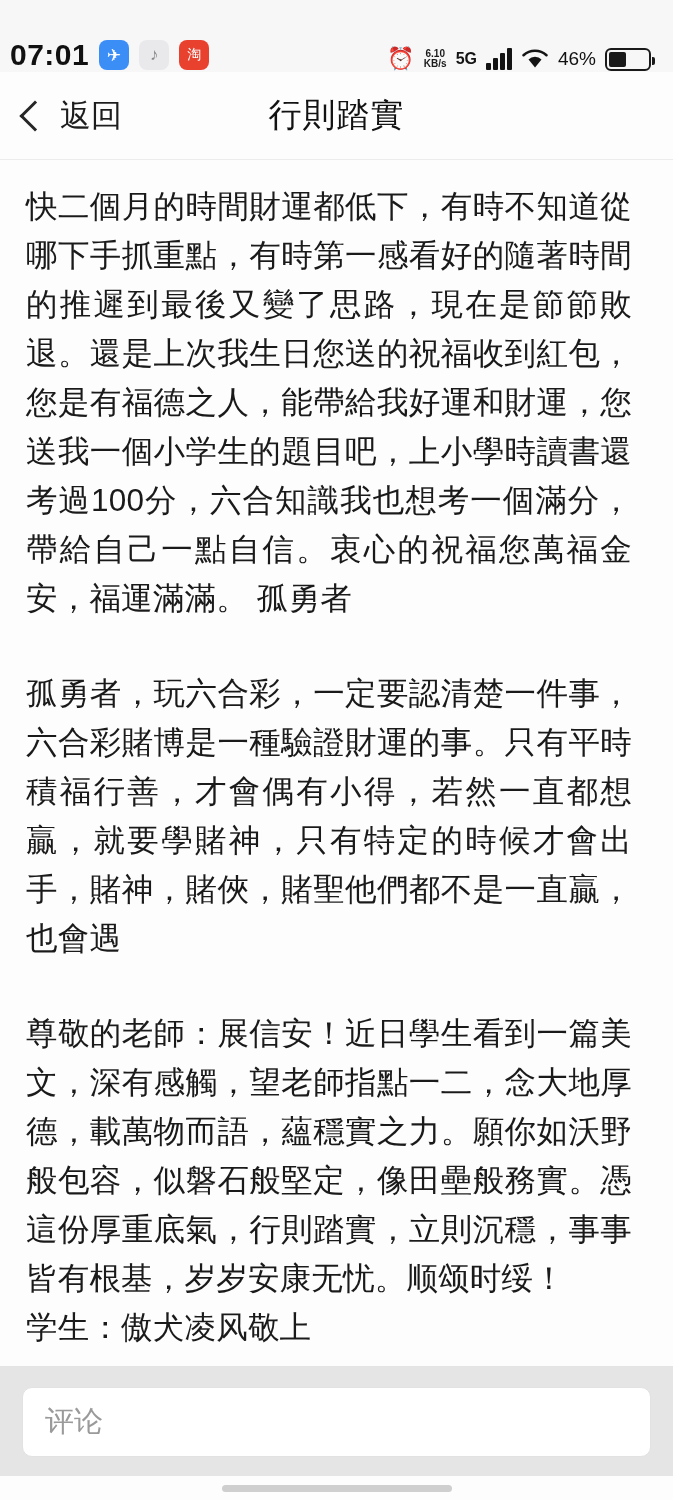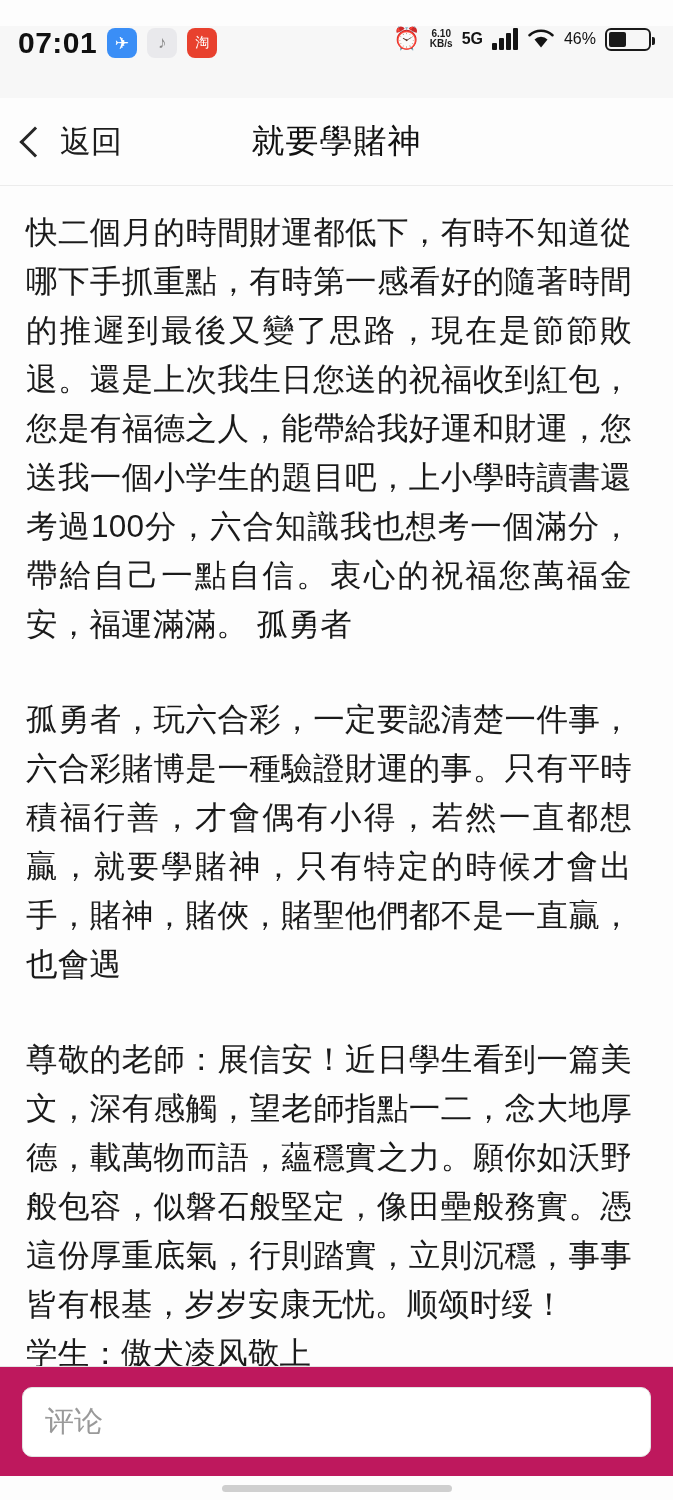--- a/index.html
+++ b/index.html
@@ -18,24 +18,23 @@
     display: flex;
     flex-direction: column;
   }
 
   
   .statusbar {
     height: 72px;
     flex: 0 0 72px;
     background: #f7f7f7;
     display: flex;
-    align-items: flex-start;
+    align-items: flex-end;
     justify-content: space-between;
-    padding: 0 22px 0 18px;
-    margin-top: 26px;
+    padding: 0 22px 0 10px;
   }
   .sb-left {
     display: flex;
     align-items: center;
     gap: 10px;
   }
   .sb-time {
     font-size: 30px;
     font-weight: 600;
     color: #111;
@@ -59,21 +58,21 @@
   .sb-net {
     display: flex;
     flex-direction: column;
     align-items: center;
     line-height: 1.02;
     font-size: 10px;
     color: #1b1b1b;
     font-weight: 600;
   }
   .sb-5g { font-size: 16px; font-weight: 700; color: #141414; }
-  .sb-batt-text { font-size: 16px; color: #111; font-weight: 500; }
+  .sb-batt-text { font-size: 19px; color: #111; font-weight: 500; }
 
   .bars { display: flex; align-items: flex-end; gap: 2px; height: 22px; }
   .bars i { display:block; width: 5px; background: #141414; border-radius: 1px; }
   .bars i:nth-child(1){ height: 7px; }
   .bars i:nth-child(2){ height: 12px; }
   .bars i:nth-child(3){ height: 17px; }
   .bars i:nth-child(4){ height: 22px; }
 
   .batt {
     width: 46px; height: 23px;
@@ -141,21 +140,21 @@
     text-align: justify;
     margin-bottom: 46px;
     white-space: pre-wrap;
     word-break: break-word;
   }
   .para:last-child { margin-bottom: 0; }
 
   
   .commentbar {
     flex: 0 0 110px;
-    background: #be185d;
+    background: #e5e5e5;
     border-top: 1px solid #e4e4e4;
     display: flex;
     align-items: center;
     padding: 12px 22px;
   }
   .comment-input {
     width: 100%;
     height: 70px;
     border: 1px solid #e2e2e2;
     border-radius: 10px;
@@ -214,21 +213,21 @@
           <span></span>
         </span>
     </div>
   </div>
 
   <div class="titlebar">
     <div class="back">
       <span class="chev"></span>
       <span class="back-label">返回</span>
     </div>
-    <div class="page-title">就要學賭神</div>
+    <div class="page-title">行則踏實</div>
   </div>
 
   <div class="content">
     <div class="para">快二個月的時間財運都低下，有時不知道從哪下手抓重點，有時第一感看好的隨著時間的推遲到最後又變了思路，現在是節節敗退。還是上次我生日您送的祝福收到紅包，您是有福德之人，能帶給我好運和財運，您送我一個小学生的題目吧，上小學時讀書還考過100分，六合知識我也想考一個滿分，帶給自己一點自信。衷心的祝福您萬福金安，福運滿滿。 孤勇者</div>
     <div class="para">孤勇者，玩六合彩，一定要認清楚一件事，六合彩賭博是一種驗證財運的事。只有平時積福行善，才會偶有小得，若然一直都想贏，就要學賭神，只有特定的時候才會出手，賭神，賭俠，賭聖他們都不是一直贏，也會遇</div>
     <div class="para">尊敬的老師：展信安！近日學生看到一篇美文，深有感觸，望老師指點一二，念大地厚德，載萬物而語，蘊穩實之力。願你如沃野般包容，似磐石般堅定，像田壘般務實。憑這份厚重底氣，行則踏實，立則沉穩，事事皆有根基，岁岁安康无忧。顺颂时绥！
 学生：傲犬凌风敬上</div>
   </div>
 
   <div class="commentbar">

